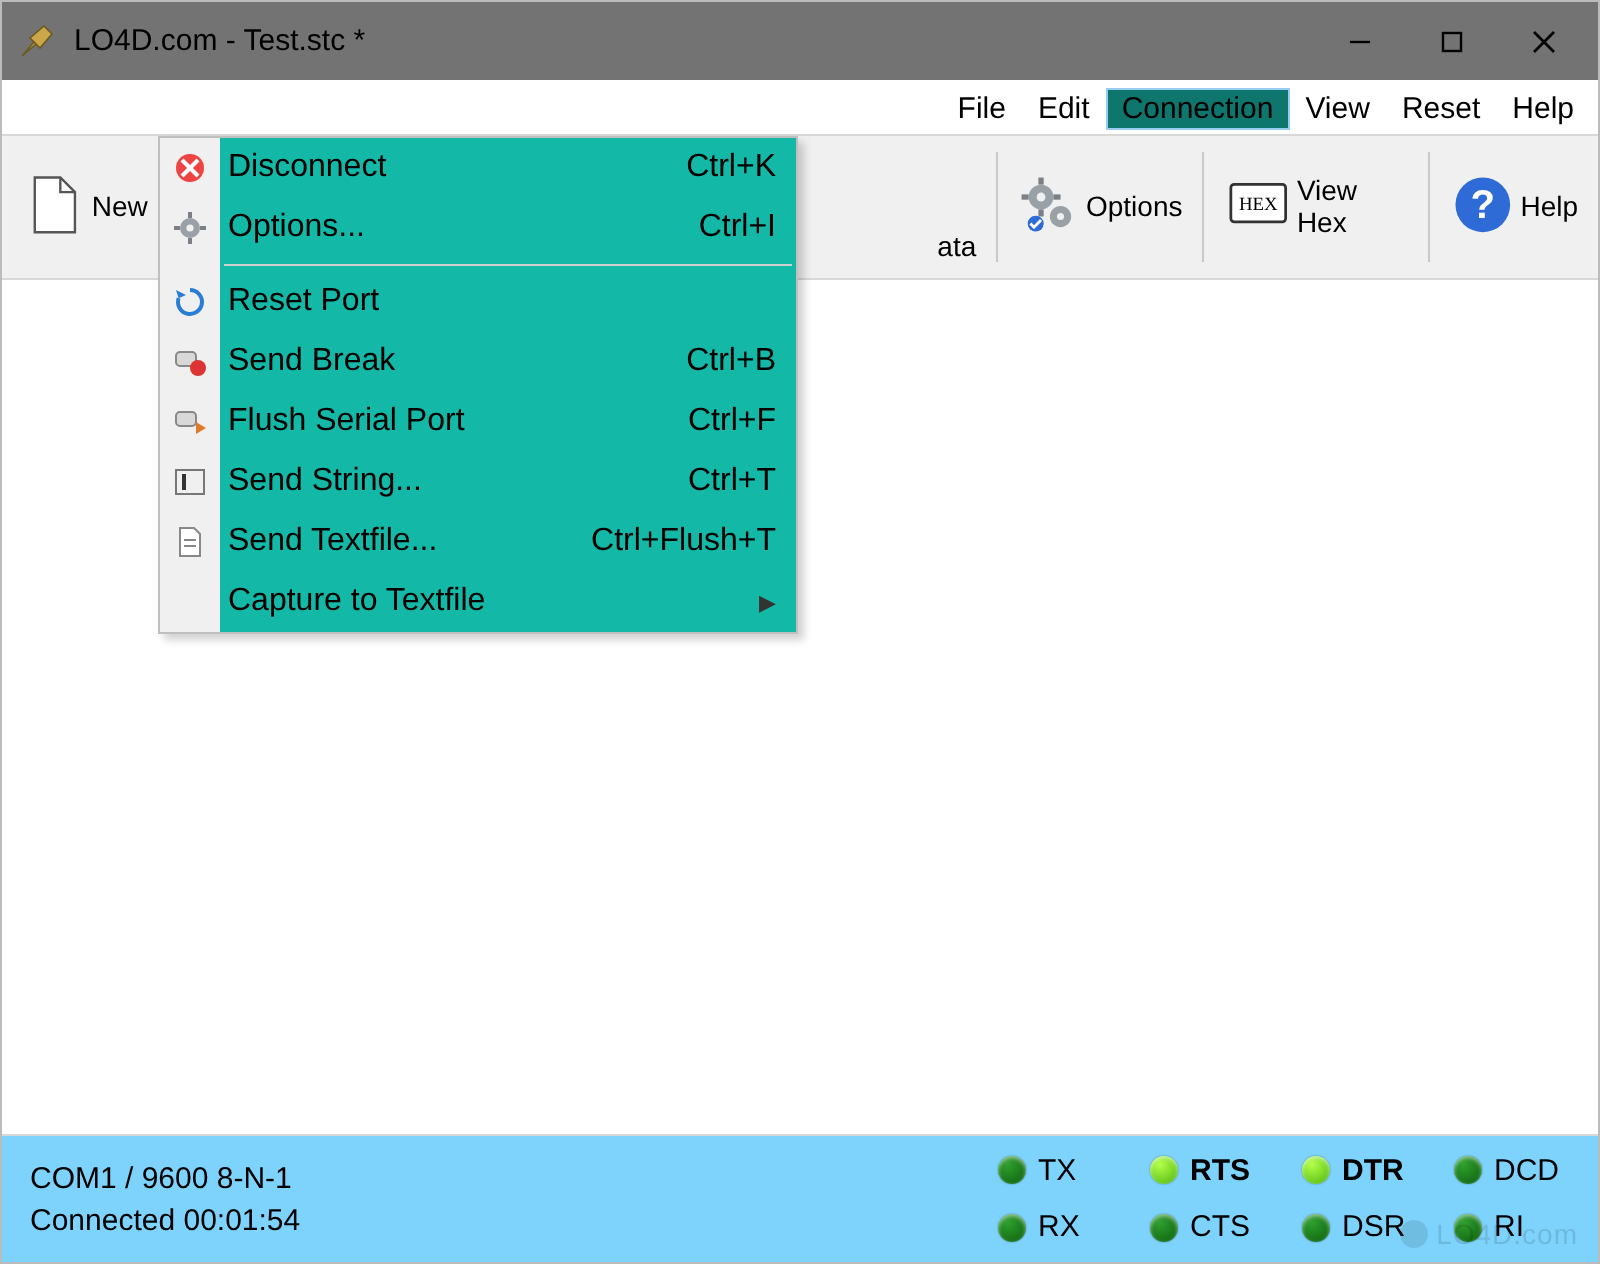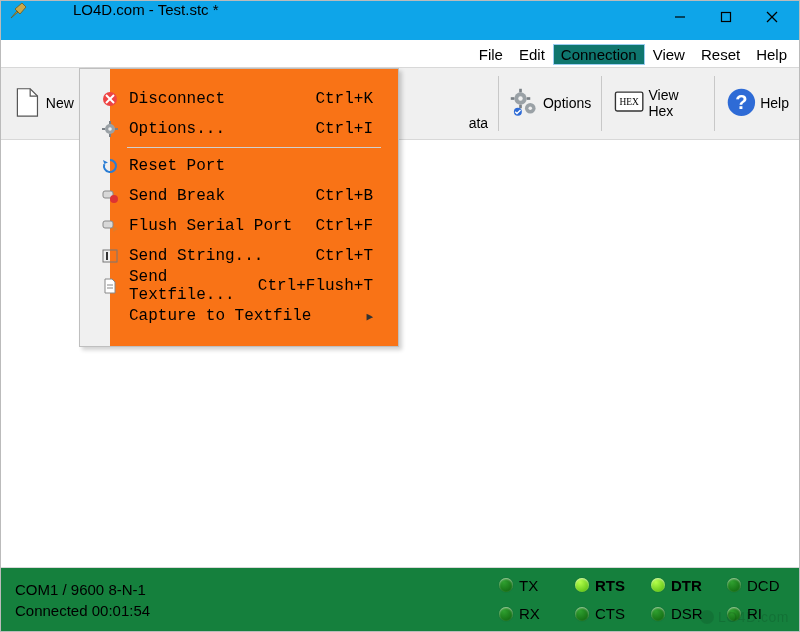--- a/index.html
+++ b/index.html
@@ -9,25 +9,25 @@
       background: #fff;
       width: 800px;
       height: 632px;
       overflow: hidden;
       position: relative;
       border: 1px solid #bbb;
     }
     
     .titlebar {
       height: 40px;
-      background: #0ea5e9;
-      display: flex;
+      background: #737373;
+      display: flex;
+      align-items: center;
       padding: 0 4px 0 8px;
       border-bottom: 1px solid #fff;
-      gap: 36px;
     }
     .titlebar .app-icon {
       width: 20px; height: 20px;
       margin-right: 8px;
       display: inline-flex; align-items: center; justify-content: center;
     }
     .titlebar .title {
       flex: 1;
       font-size: 15px;
       color: #000;
@@ -89,26 +89,25 @@
       background: #c8c8c8;
       margin: 6px 4px;
     }
 
     
     .dropdown {
       position: absolute;
       left: 78px;
       top: 67px;
       width: 320px;
-      background: #f97316;
+      background: #14b8a6;
       border: 1px solid #bfbfbf;
       box-shadow: 3px 3px 4px rgba(0,0,0,0.18);
       z-index: 50;
-      padding: 15px;
-      font-family: Liberation Mono, monospace;
+      padding: 0;
     }
     .dropdown .dlead {
       position: absolute;
       left: 0; top: 0; bottom: 0;
       width: 30px;
       background: #f0f0f0;
     }
     .dropdown .ditem {
       position: relative;
       display: flex;
@@ -136,21 +135,21 @@
       position: absolute;
       top: 139px; left: 0; right: 0; bottom: 64px;
       background: #fff;
     }
 
     
     .statusbar {
       position: absolute;
       left: 0; right: 0; bottom: 0;
       height: 64px;
-      background: #15803d;
+      background: #7dd3fc;
       border-top: 1px solid #d8d8d8;
       display: flex;
       align-items: stretch;
       padding: 6px 8px;
       font-size: 15px;
     }
     .sb-left {
       flex: 1;
       display: flex;
       flex-direction: column;

